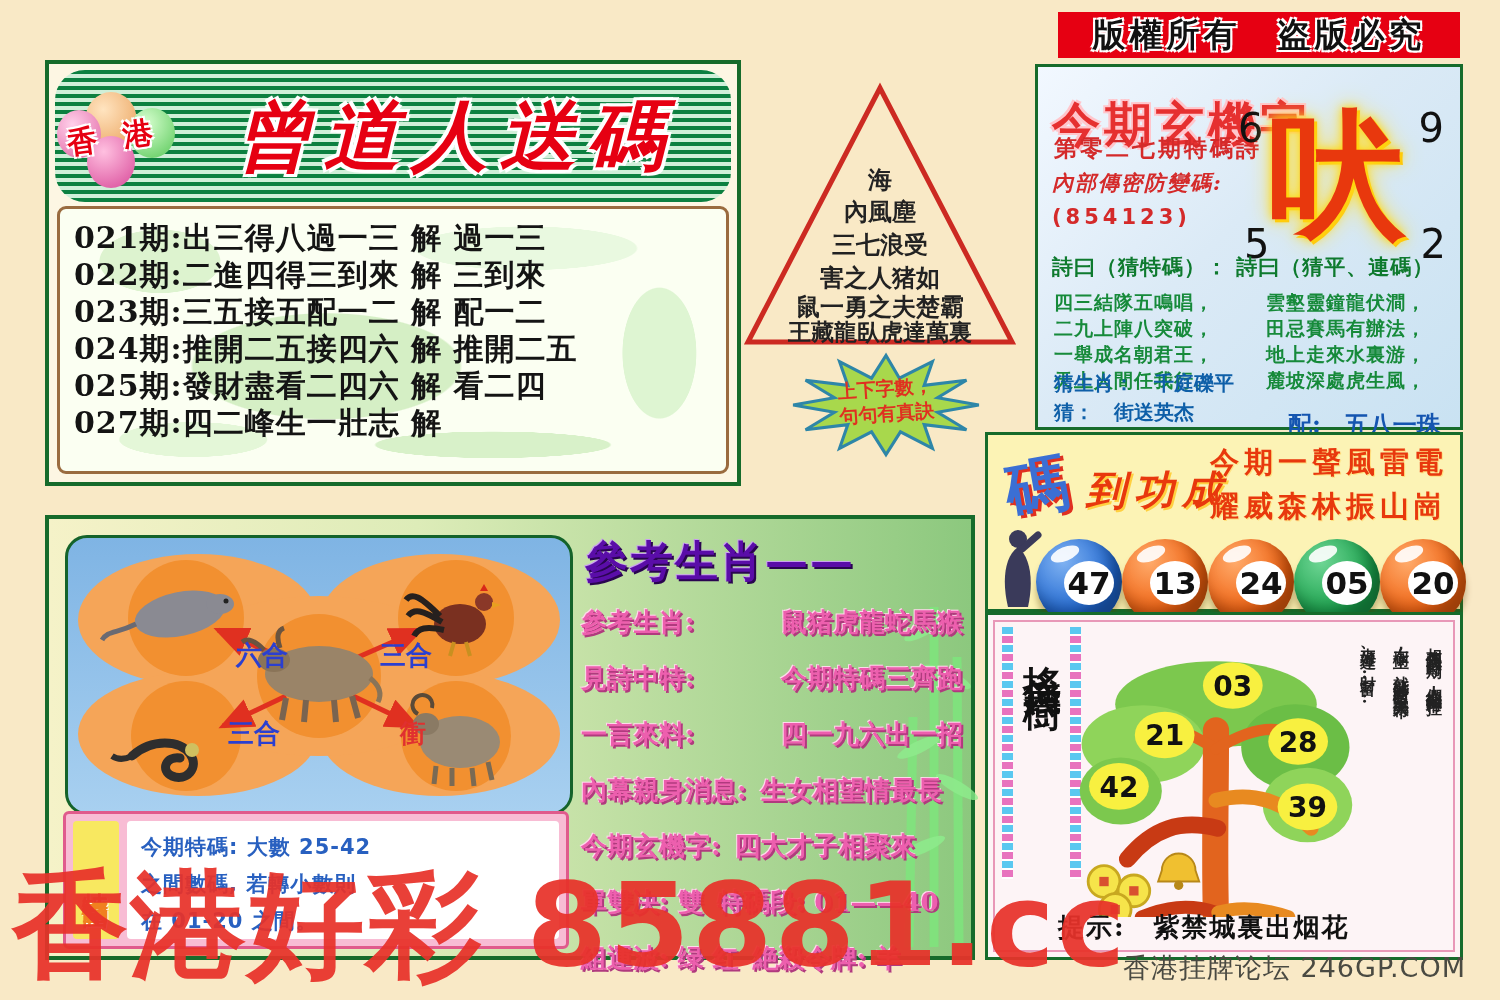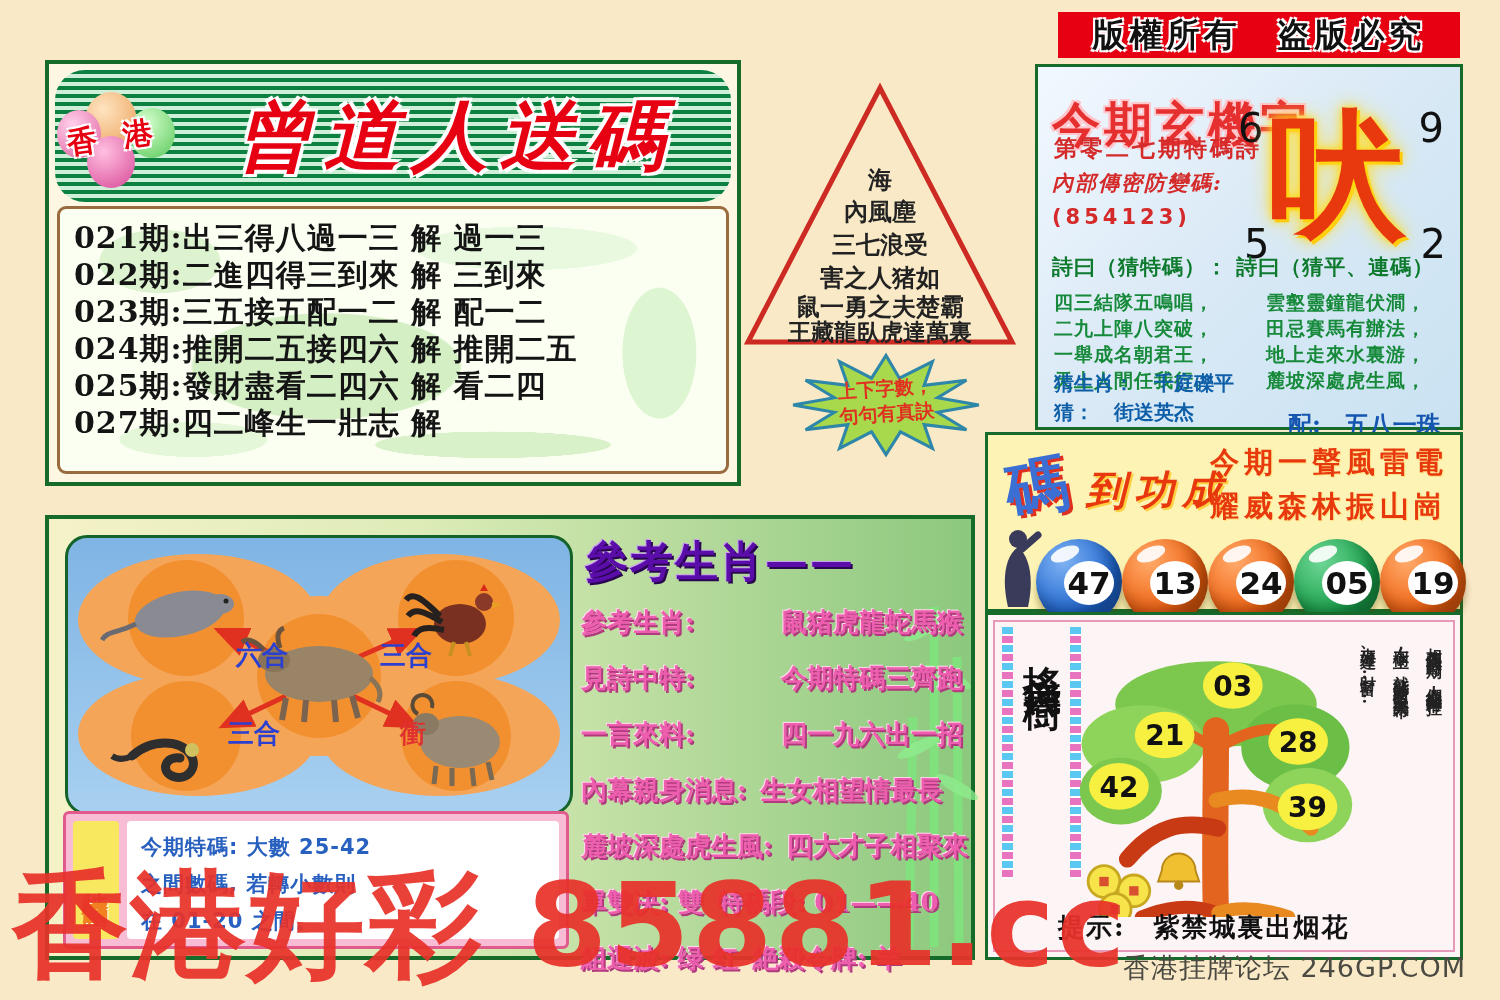--- a/index.html
+++ b/index.html
@@ -255,21 +255,21 @@
     <div class="ball" style="background: radial-gradient(circle at 32% 26%, rgb(255, 171, 107), rgb(239, 95, 14) 62%);">
         <div class="gloss"></div>
         <div class="face">24</div>
       </div>
     <div class="ball" style="background: radial-gradient(circle at 32% 26%, rgb(111, 214, 149), rgb(24, 160, 74) 62%);">
         <div class="gloss"></div>
         <div class="face">05</div>
       </div>
     <div class="ball" style="background: radial-gradient(circle at 32% 26%, rgb(255, 171, 107), rgb(239, 95, 14) 62%);">
         <div class="gloss"></div>
-        <div class="face">19</div>
+        <div class="face">20</div>
       </div>
   </div>
 </div>
 
 <div class="abs treebox">
   <div class="inner"></div>
   <div class="treelabel">
     <div class="bar"></div>
     <div class="vtxt">搖錢樹</div>
     <div class="bar"></div>
@@ -408,21 +408,21 @@
         </div>
       <div class="row">
           <span class="lab">一言來料:</span>
           <span>四一九六出一招</span>
         </div>
       <div class="row wide">
           <span class="lab">內幕親身消息:</span>
           <span>生女相望情最長</span>
         </div>
       <div class="row wide">
-          <span class="lab">麓坡深處虎生風:</span>
+          <span class="lab">今期玄機字:</span>
           <span>四大才子相聚來</span>
         </div>
       <div class="row wide">
           <span class="lab">單雙决: 雙</span>
           <span>特碼段: 01——40</span>
         </div>
       <div class="row wide">
           <span class="lab">組運波: 绿 红</span>
           <span>絶殺令牌: 羊</span>
         </div>

